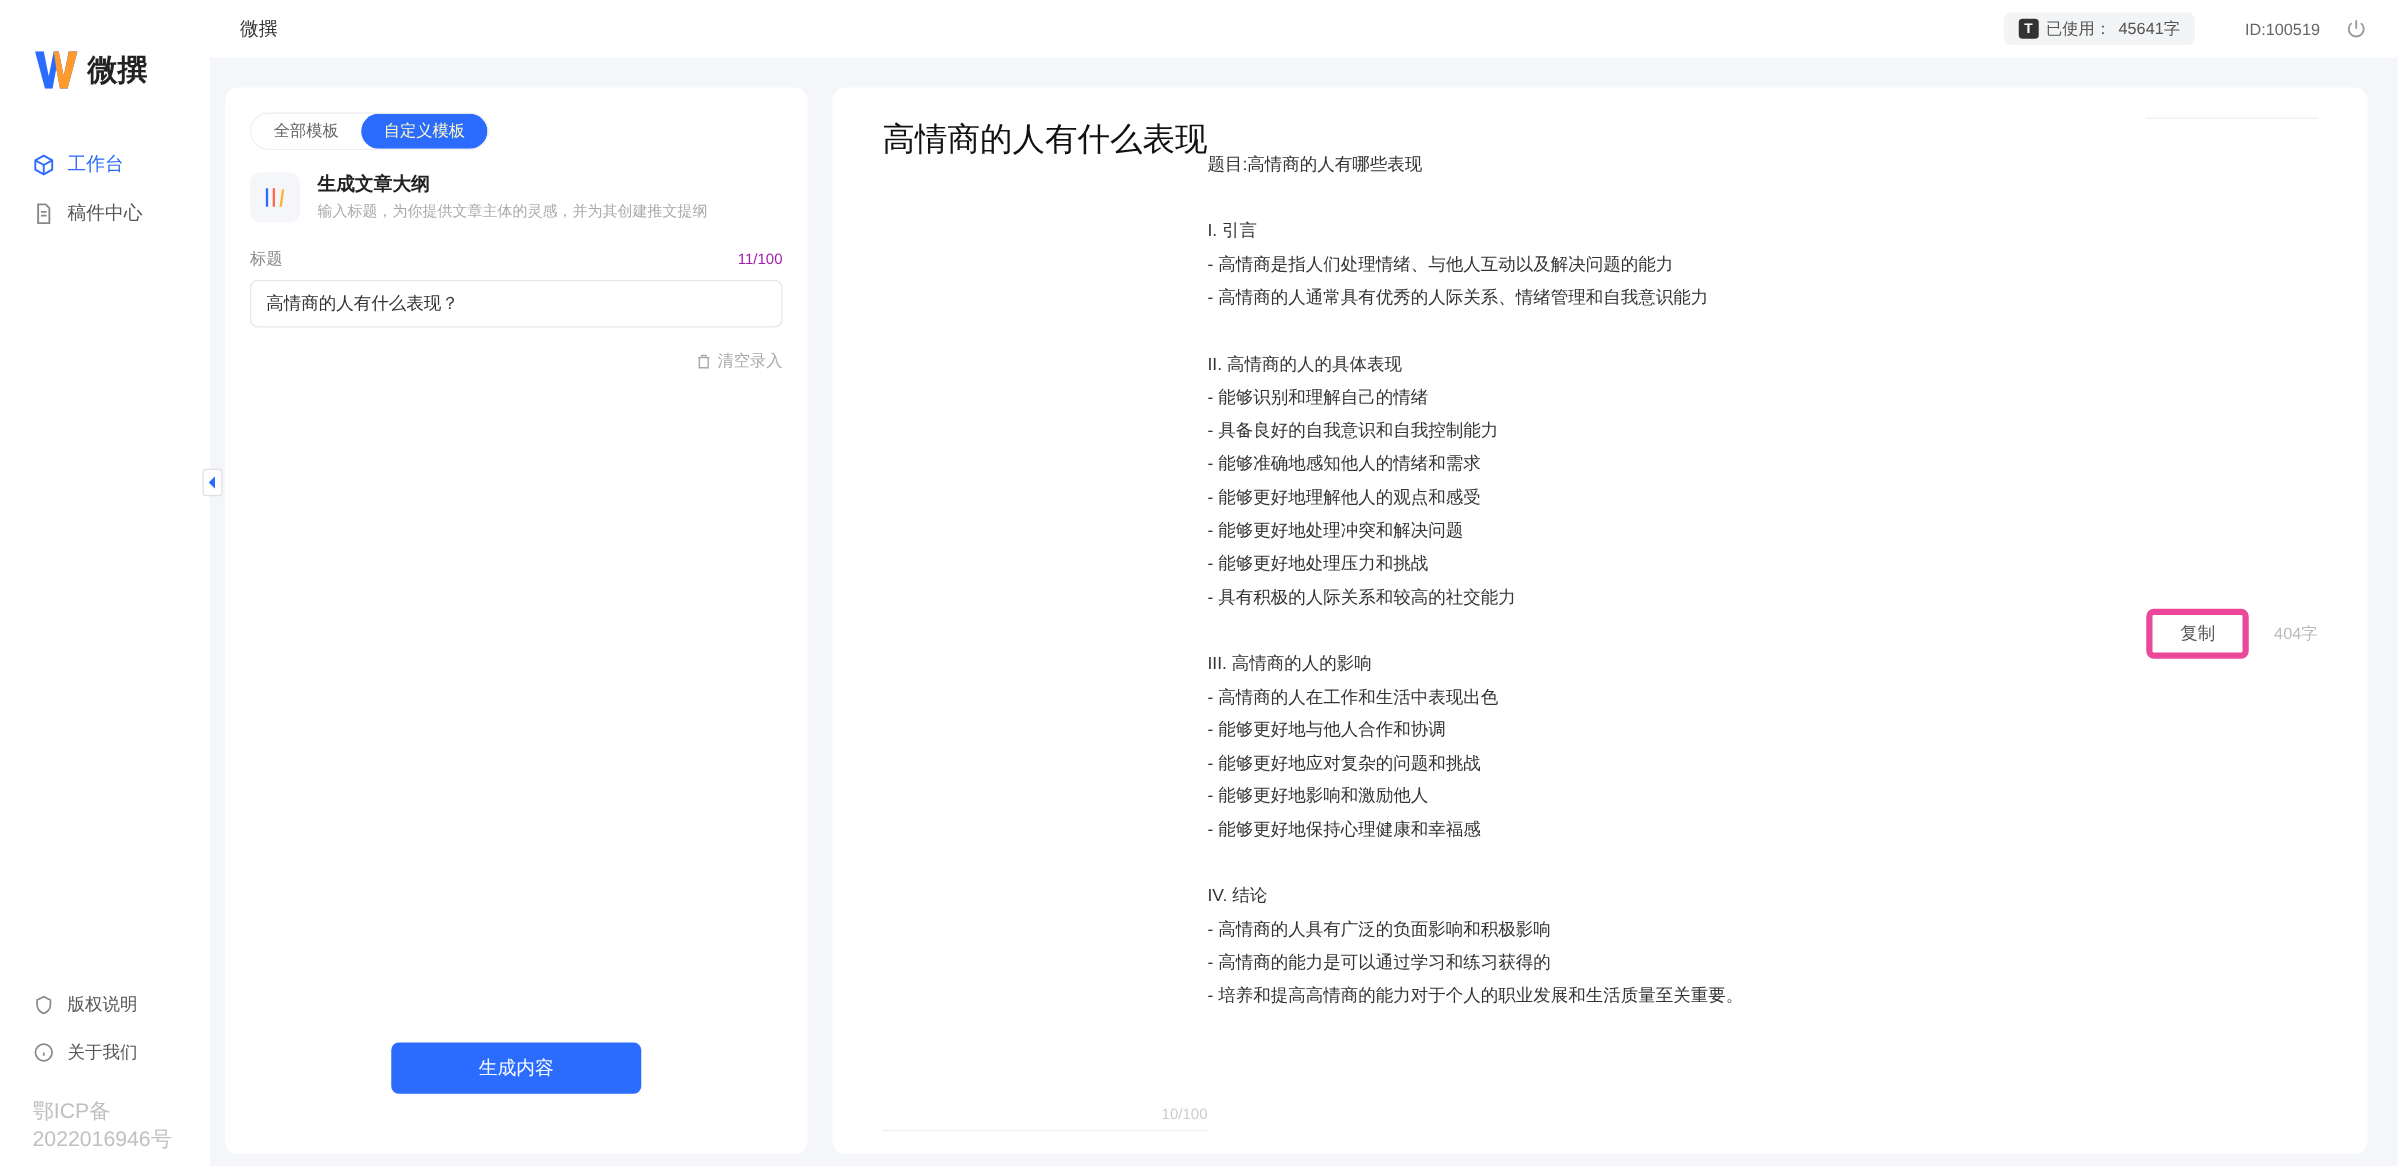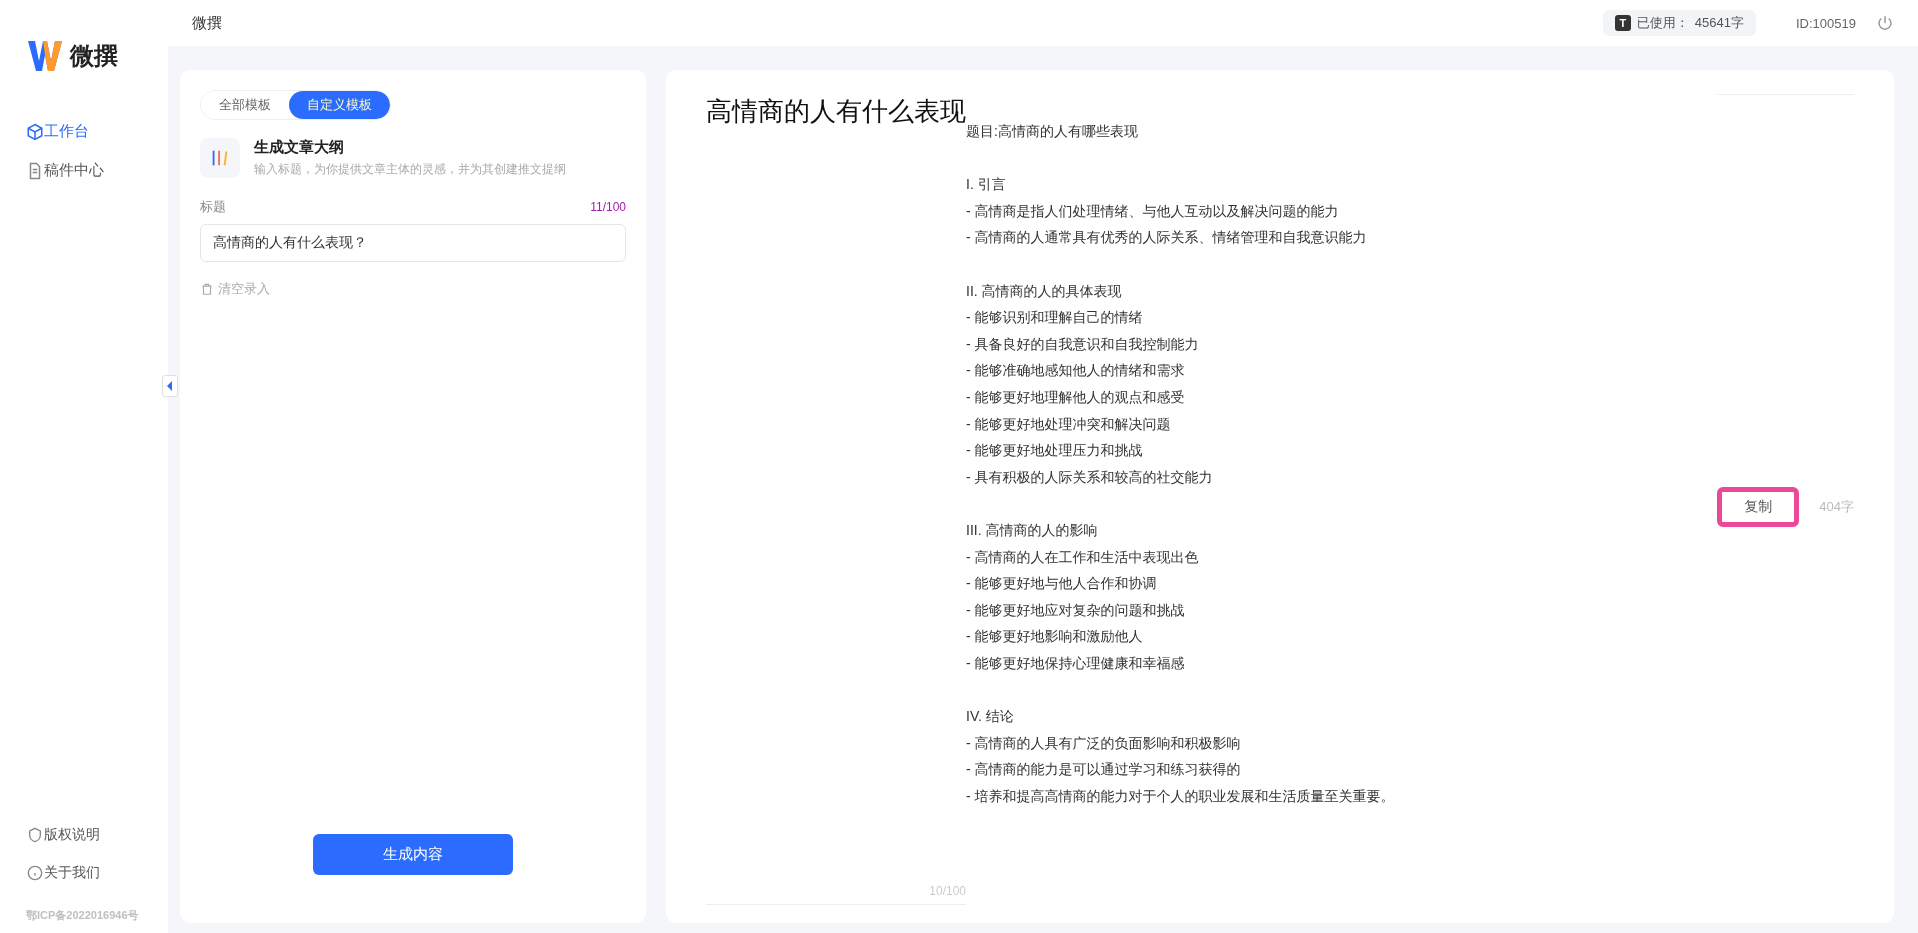--- a/index.html
+++ b/index.html
@@ -6,26 +6,26 @@
 body { font-family: -apple-system, BlinkMacSystemFont, "Segoe UI", "PingFang SC", "Microsoft YaHei", sans-serif; background: #f5f6fa; width: 1918px; height: 933px; overflow: hidden; }
 
 .app { display: flex; height: 100%; }
 
 
 .sidebar { width: 168px; background: #fff; display: flex; flex-direction: column; position: relative; }
 .logo { display: flex; align-items: center; padding: 40px 28px 30px; gap: 8px; }
 .logo-icon { width: 34px; height: 30px; }
 .logo-text { font-size: 24px; font-weight: 700; color: #222; }
 .nav { flex: 1; padding: 10px 0; }
-.nav-item { display: flex; align-items: center; padding: 10px 26px; cursor: pointer; font-size: 15px; color: #555; }
+.nav-item { display: flex; align-items: center; gap: 10px; padding: 10px 26px; cursor: pointer; font-size: 15px; color: #555; }
 .nav-item.active { color: #2b6cff; }
 .nav-item .icon { width: 18px; height: 18px; display: flex; align-items: center; justify-content: center; }
 .bottom-nav { padding-bottom: 10px; }
 .bottom-nav .nav-item { font-size: 14px; }
-.icp { font-size: 11px; color: #c0c0c0; padding: 6px 26px 10px; font-weight: bold; }
+.icp { font-size: 17px; color: #c0c0c0; padding: 6px 26px 10px; }
 .collapse-handle { position: absolute; right: -10px; top: 375px; width: 16px; height: 22px; background: #fff; border: 1px solid #e0e0e0; border-radius: 3px; display: flex; align-items: center; justify-content: center; cursor: pointer; }
 
 
 .main { flex: 1; display: flex; flex-direction: column; }
 
 
 .topbar { height: 46px; display: flex; align-items: center; padding: 0 24px; background: #fff; }
 .topbar-title { font-size: 15px; color: #333; }
 .topbar-spacer { flex: 1; }
 .usage-badge { display: flex; align-items: center; gap: 6px; background: #f3f4f6; border-radius: 6px; padding: 4px 12px; font-size: 13px; color: #555; }
@@ -45,21 +45,21 @@
 .template-card { display: flex; gap: 14px; padding: 0 20px 20px; align-items: flex-start; }
 .template-icon { width: 40px; height: 40px; background: #f5f6fa; border-radius: 8px; display: flex; align-items: center; justify-content: center; }
 .template-info .t-title { font-size: 15px; font-weight: 600; color: #222; margin-bottom: 4px; }
 .template-info .t-desc { font-size: 12px; color: #aaa; }
 
 .form-section { padding: 0 20px; }
 .form-label-row { display: flex; justify-content: space-between; align-items: center; margin-bottom: 8px; text-align: right; }
 .form-label { font-size: 13px; color: #888; }
 .char-count { font-size: 12px; color: #a21caf; }
 .text-input { width: 100%; border: 1px solid #e5e5e5; border-radius: 6px; padding: 10px 12px; font-size: 14px; color: #333; outline: none; }
-.clear-btn { display: flex; align-items: center; justify-content: flex-start; gap: 4px; margin: 18px auto 0; font-size: 13px; color: #aaa; cursor: pointer; }
+.clear-btn { display: flex; align-items: center; justify-content: flex-end; gap: 4px; margin: 18px auto 0; font-size: 13px; color: #aaa; cursor: pointer; }
 .clear-btn .icon { width: 14px; height: 14px; }
 
 .panel-left-spacer { flex: 1; }
 .generate-btn { margin: 0 auto 28px; width: 200px; padding: 11px 0; background: #2b6cff; color: #fff; border: none; border-radius: 6px; font-size: 15px; cursor: pointer; }
 
 
 .panel-right { flex: 1; background: #fff; border-radius: 10px; display: flex; flex-direction: row; padding: 24px 40px 18px; }
 .doc-header { position: relative; text-align: center; padding-bottom: 18px; border-bottom: 1px solid #eee; }
 .doc-title { font-family: "SimSun", serif; font-size: 26px; color: #111; font-weight: 400; }
 .title-count { position: absolute; right: 0; bottom: 6px; font-size: 12px; color: #ccc; }

